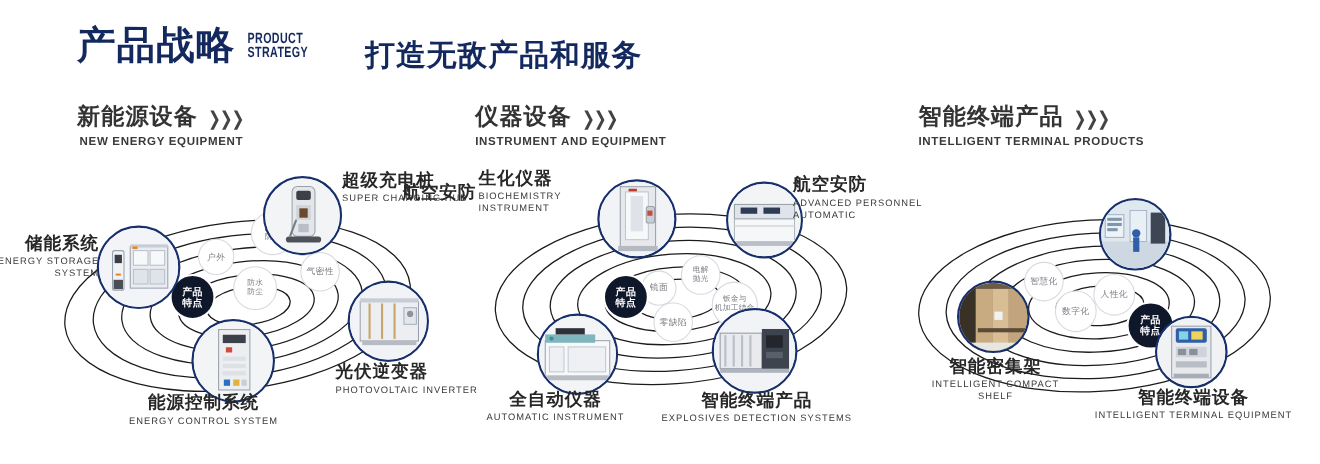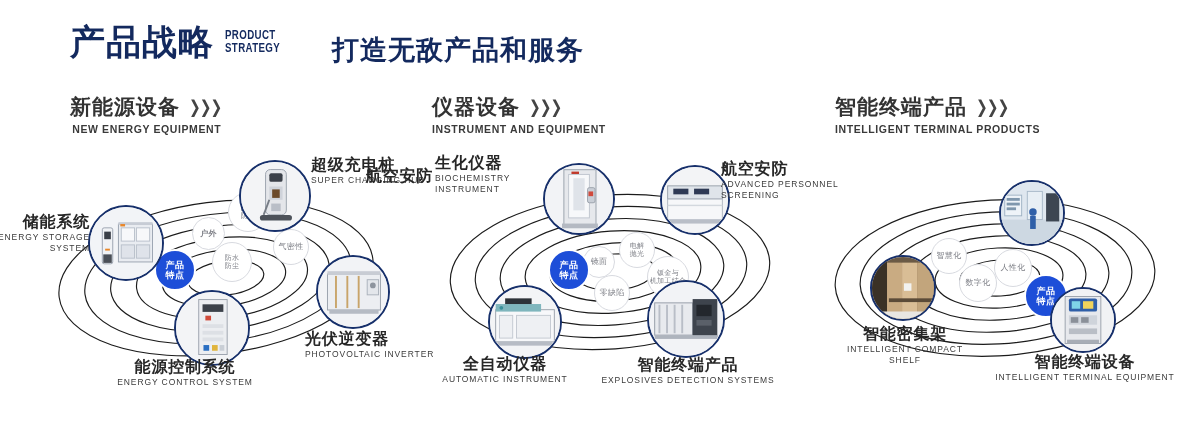--- a/index.html
+++ b/index.html
@@ -53,21 +53,21 @@
 
   
   .bub{
     position:absolute;border-radius:50%;box-sizing:border-box;
     border:1px solid #d8dae0;background:#ffffff;
     display:flex;align-items:center;justify-content:center;text-align:center;
     color:#7d7f86;font-size:8px;line-height:9.5px;letter-spacing:.3px;
   }
   .bub.small{font-size:7px;line-height:8.5px;}
   .bub-main{
-    position:absolute;border-radius:50%;background:#1d4ed8;color:#fff;
+    position:absolute;border-radius:50%;background:#0f172a;color:#fff;
     display:flex;align-items:center;justify-content:center;text-align:center;
     font-size:9px;line-height:10.5px;font-weight:bold;letter-spacing:.4px;
     box-sizing:border-box;border:2px solid #ffffff;
   }
 
   
   .cap{position:absolute;white-space:nowrap;}
   .cap .cn{font-size:16px;font-weight:bold;color:#272727;letter-spacing:.8px;line-height:18px;}
   .cap .en{font-size:8.5px;font-weight:normal;color:#3a3a3a;letter-spacing:.9px;line-height:11px;margin-top:1px;}
   .cap.r{text-align:right;}
@@ -116,21 +116,21 @@
       <g fill="none" stroke="#1b1b1b" stroke-width="1.15">
         <ellipse cx="196" cy="128" rx="38" ry="17" transform="rotate(-7 196 128)"></ellipse>
         <ellipse cx="194" cy="128" rx="62" ry="28" transform="rotate(-7 194 128)"></ellipse>
         <ellipse cx="192" cy="128" rx="86" ry="40" transform="rotate(-7 192 128)"></ellipse>
         <ellipse cx="190" cy="128" rx="110" ry="52" transform="rotate(-7 190 128)"></ellipse>
         <ellipse cx="188" cy="128" rx="134" ry="64" transform="rotate(-7 188 128)"></ellipse>
         <ellipse cx="186" cy="128" rx="158" ry="76" transform="rotate(-7 186 128)"></ellipse>
       </g>
     </svg>
 
-    <div class="bub" style="left:162px;top:67px;width:33px;height:33px;font-weight:bold;">
+    <div class="bub" style="left:150px;top:67px;width:33px;height:33px;">
       <span>户外</span>
     </div>
     <div class="bub small" style="left:198px;top:42px;width:40px;height:40px;">
       <span>
         <span>防腐</span><br>
         <span>防锈</span>
       </span>
     </div>
     <div class="bub small" style="left:182px;top:92px;width:40px;height:40px;">
       <span>
@@ -299,21 +299,21 @@
         <rect x="34" y="23" width="16" height="6" fill="#2f3a55"></rect>
         <rect x="6" y="34" width="58" height="22" fill="#f6f7f9" stroke="#aeb5bf"></rect>
         <rect x="6" y="40" width="58" height="1.5" fill="#d3d8de"></rect>
         <rect x="8" y="56" width="54" height="4" fill="#b9bec7"></rect>
       </svg>
     </div>
     <div class="cap" style="left:306px;top:10px;">
       <div class="cn">航空安防</div>
       <div class="en">
         <span>ADVANCED PERSONNEL</span><br>
-        <span>SCREENING</span>
+        <span>AUTOMATIC</span>
       </div>
     </div>
 
     <div class="node" style="left:73px;top:135px;width:74px;height:74px;">
       <svg class="art" viewBox="0 0 74 74">
         <rect width="74" height="74" fill="#f3f4f6"></rect>
         <rect x="6" y="24" width="62" height="34" fill="#f7f8fa" stroke="#9aa1ab"></rect>
         <rect x="6" y="18" width="48" height="8" fill="#7fb6bd"></rect>
         <rect x="16" y="12" width="28" height="6" fill="#2d3238"></rect>
         <rect x="10" y="30" width="14" height="24" fill="#eef0f3" stroke="#c3c9d1"></rect>

